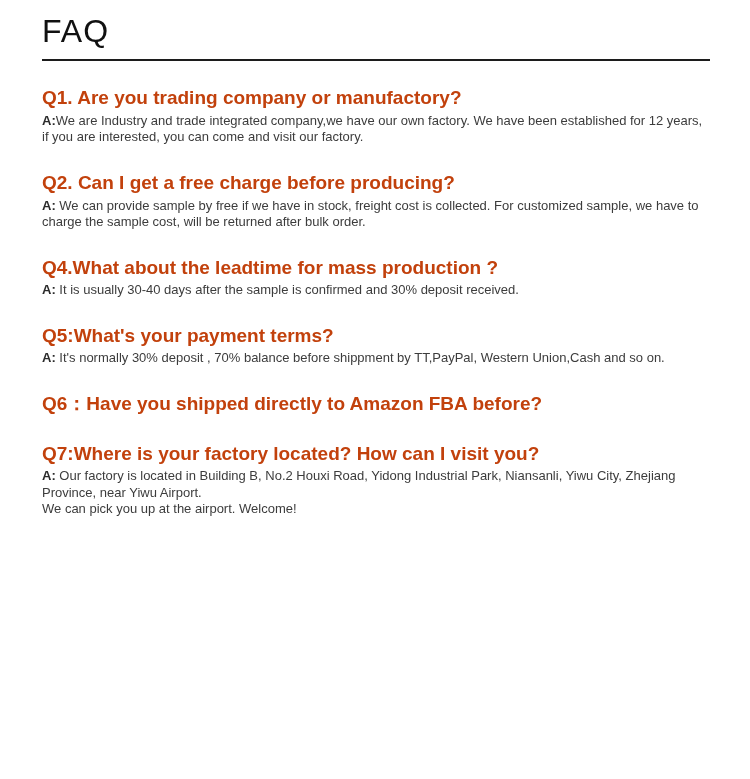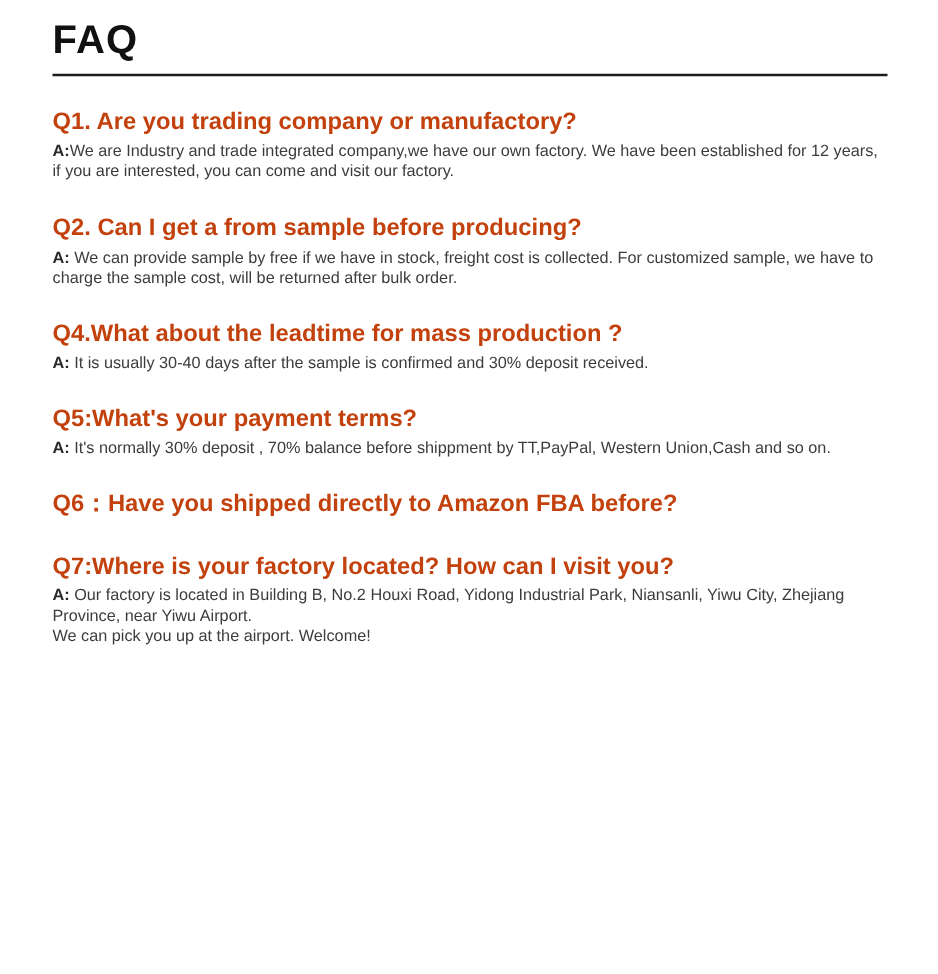--- a/index.html
+++ b/index.html
@@ -12,21 +12,21 @@
     min-height: 779px;
     font-family: "Liberation Sans", "DejaVu Sans", sans-serif;
     -webkit-font-smoothing: antialiased;
   }
   .page {
     padding: 14px 40px 28px 42px;
     box-sizing: border-box;
   }
   .page-title {
     font-size: 32px;
-    font-weight: 700;
+    font-weight: 400;
     color: #111111;
     letter-spacing: 1px;
     margin: 0 0 10px 0;
     line-height: 1.1;
   }
   .title-divider {
     border: none;
     border-top: 2px solid #1c1c1c;
     margin: 0;
     width: 100%;
@@ -64,21 +64,21 @@
   <hr class="title-divider">
 
   <div class="faq-list">
 
     <div class="faq-item">
       <div class="question">Q1. Are you trading company or manufactory?</div>
       <div class="answer"><span class="a-prefix">A:</span><span>We are Industry and trade integrated company,we have our own factory. We have been established for 12 years, if you are interested, you can come and visit our factory.</span></div>
     </div>
 
     <div class="faq-item">
-      <div class="question">Q2. Can I get a from sample before producing?</div>
+      <div class="question">Q2. Can I get a free charge before producing?</div>
       <div class="answer"><span class="a-prefix">A:</span><span> We can provide sample by free if we have in stock, freight cost is collected. For customized sample, we have to charge the sample cost, will be returned after bulk order.</span></div>
     </div>
 
 
     <div class="faq-item">
       <div class="question">Q4.What about the leadtime for mass production ?</div>
       <div class="answer"><span class="a-prefix">A:</span><span> It is usually 30-40 days after the sample is confirmed and 30% deposit received.</span></div>
     </div>
 
     <div class="faq-item">

